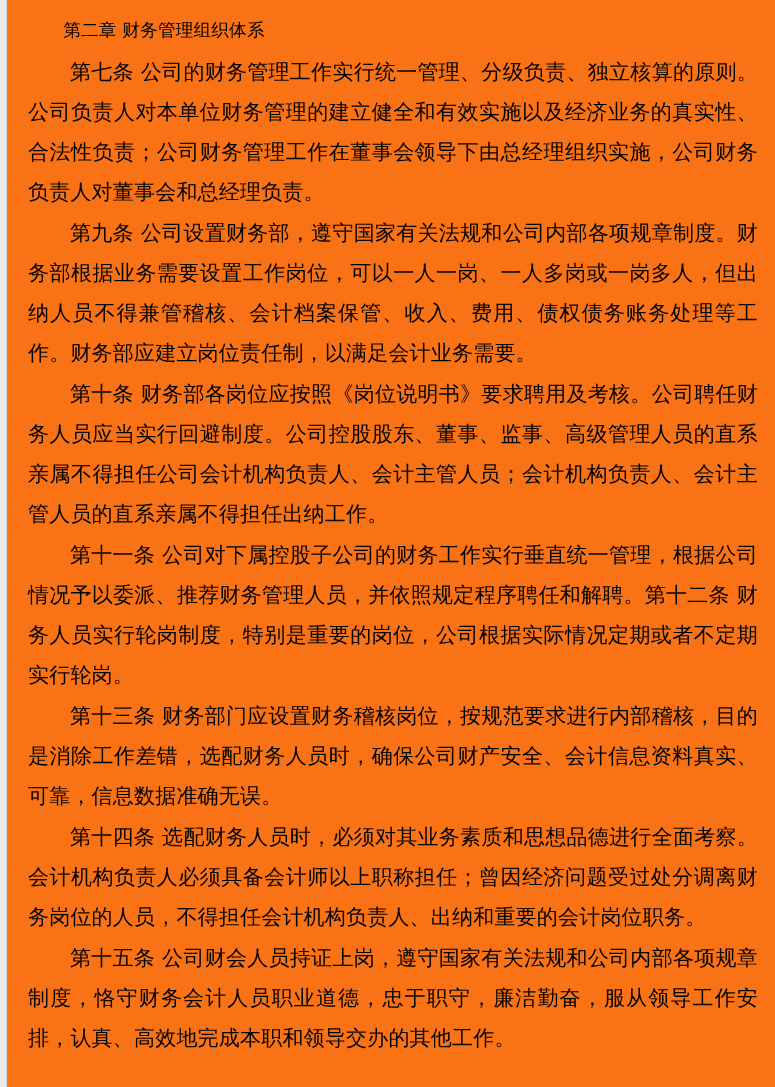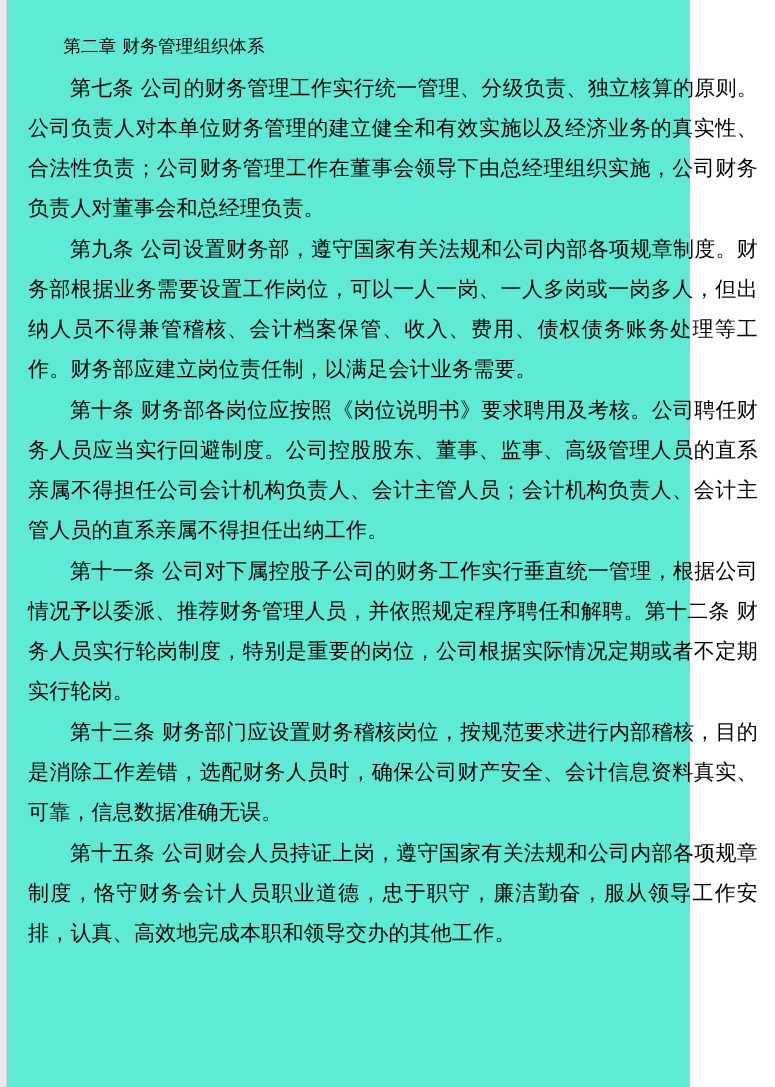--- a/index.html
+++ b/index.html
@@ -9,25 +9,25 @@
   }
   body {
     width: 775px;
     height: 1087px;
     font-family: "DejaVu Serif", "Liberation Serif", serif;
     color: #000000;
     overflow: hidden;
   }
   .page {
     position: relative;
-    width: 690px;
+    width: 775px;
     height: 1087px;
     box-sizing: border-box;
-    padding: 26px 20px 0 18px;
-    background: #5eead4;
+    padding: 10px 20px 0 18px;
+    background: #f97316;
   }
   .left-rule {
     position: absolute;
     left: 0;
     top: 0;
     width: 6px;
     height: 1087px;
     background: #e9e9e9;
     border-right: 1px solid #d8d8d8;
   }
@@ -59,15 +59,16 @@
 
 <div class="page">
   <div class="left-rule"></div>
   <div class="doc-body">
     <p class="heading">第二章  财务管理组织体系</p>
     <p class="para">第七条  公司的财务管理工作实行统一管理、分级负责、独立核算的原则。公司负责人对本单位财务管理的建立健全和有效实施以及经济业务的真实性、合法性负责；公司财务管理工作在董事会领导下由总经理组织实施，公司财务负责人对董事会和总经理负责。</p>
     <p class="para">第九条  公司设置财务部，遵守国家有关法规和公司内部各项规章制度。财务部根据业务需要设置工作岗位，可以一人一岗、一人多岗或一岗多人，但出纳人员不得兼管稽核、会计档案保管、收入、费用、债权债务账务处理等工作。财务部应建立岗位责任制，以满足会计业务需要。</p>
     <p class="para">第十条  财务部各岗位应按照《岗位说明书》要求聘用及考核。公司聘任财务人员应当实行回避制度。公司控股股东、董事、监事、高级管理人员的直系亲属不得担任公司会计机构负责人、会计主管人员；会计机构负责人、会计主管人员的直系亲属不得担任出纳工作。</p>
     <p class="para">第十一条  公司对下属控股子公司的财务工作实行垂直统一管理，根据公司情况予以委派、推荐财务管理人员，并依照规定程序聘任和解聘。第十二条  财务人员实行轮岗制度，特别是重要的岗位，公司根据实际情况定期或者不定期实行轮岗。</p>
     <p class="para">第十三条  财务部门应设置财务稽核岗位，按规范要求进行内部稽核，目的是消除工作差错，选配财务人员时，确保公司财产安全、会计信息资料真实、可靠，信息数据准确无误。</p>
+    <p class="para">第十四条  选配财务人员时，必须对其业务素质和思想品德进行全面考察。会计机构负责人必须具备会计师以上职称担任；曾因经济问题受过处分调离财务岗位的人员，不得担任会计机构负责人、出纳和重要的会计岗位职务。</p>
     <p class="para">第十五条  公司财会人员持证上岗，遵守国家有关法规和公司内部各项规章制度，恪守财务会计人员职业道德，忠于职守，廉洁勤奋，服从领导工作安排，认真、高效地完成本职和领导交办的其他工作。</p>
   </div>
 </div>
 
 </body></html>

